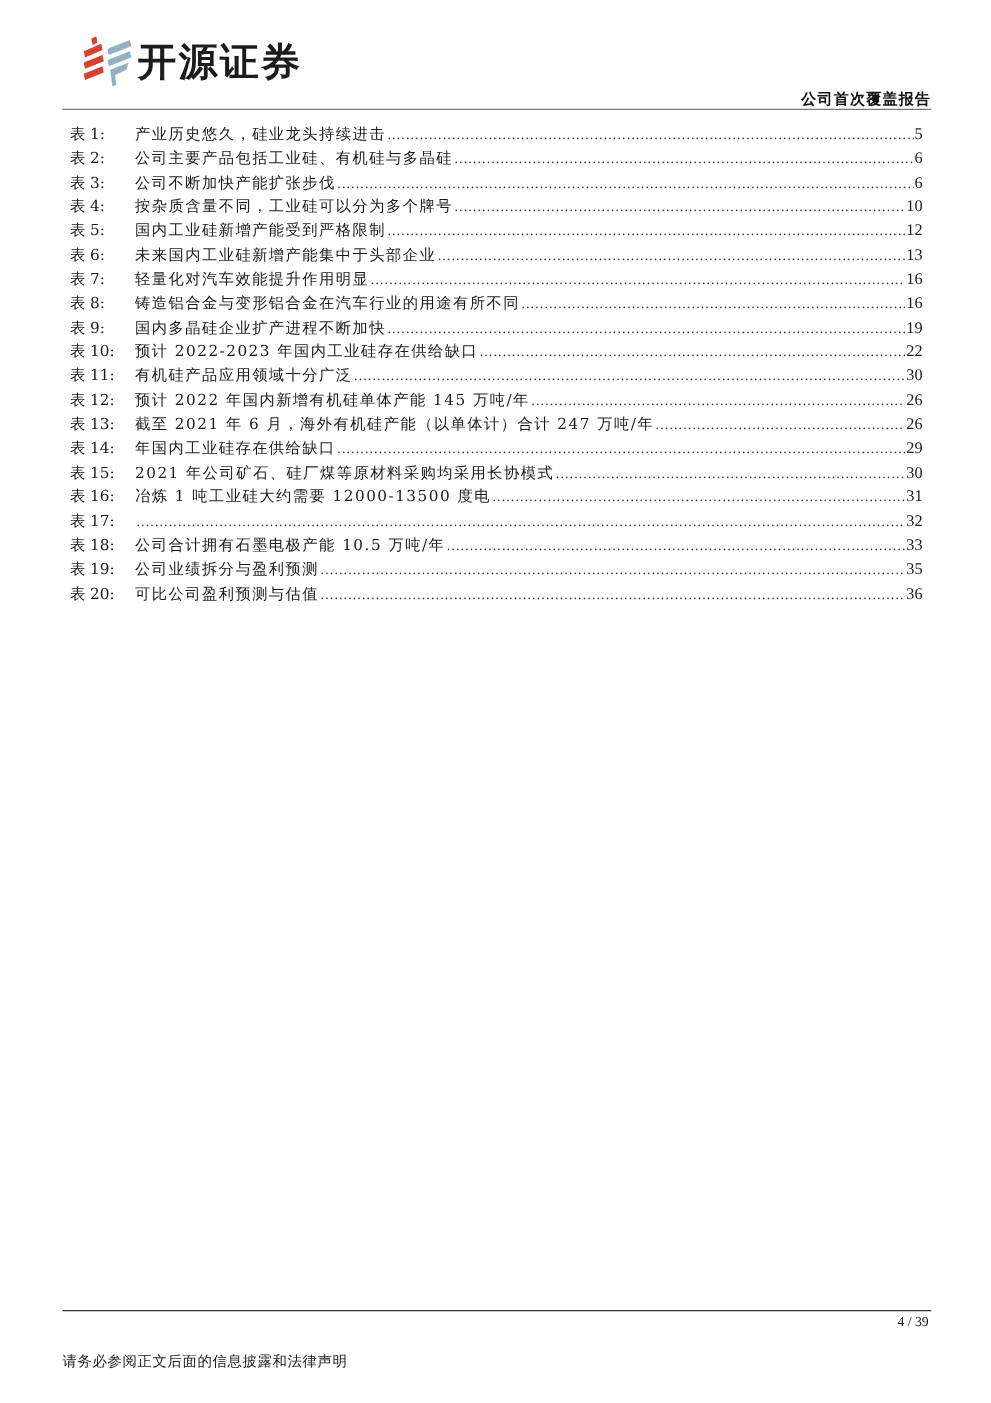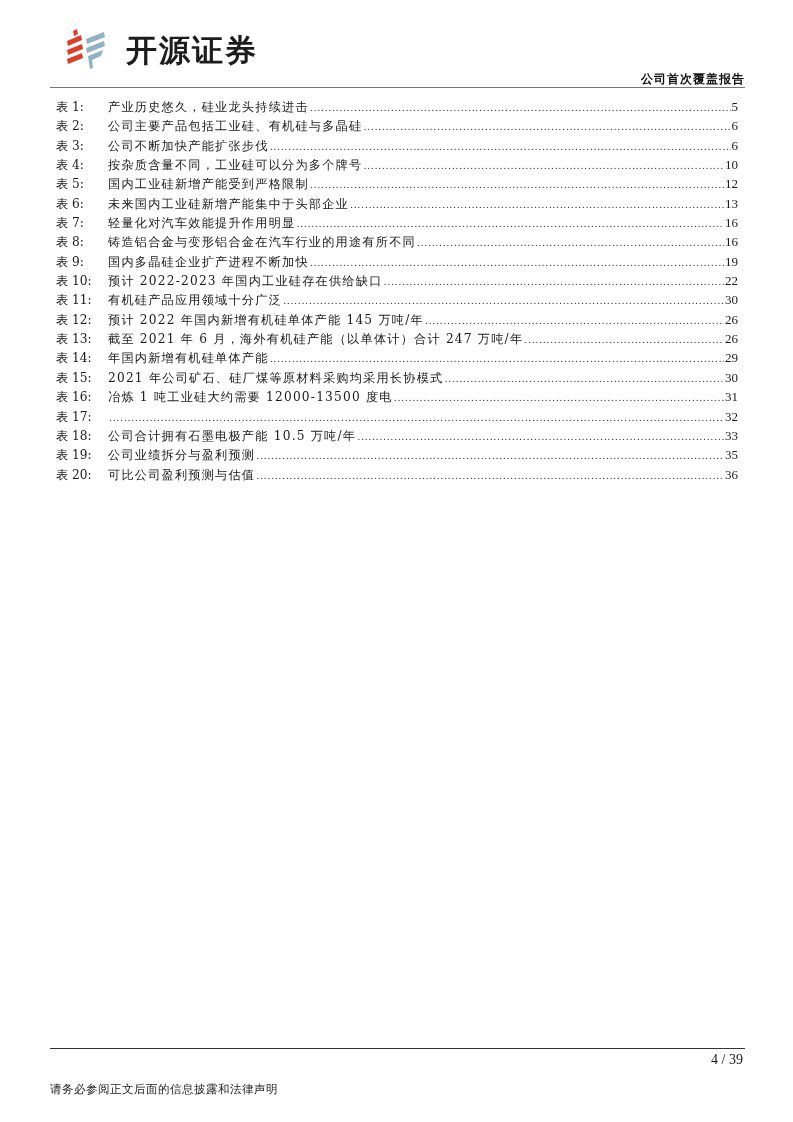--- a/index.html
+++ b/index.html
@@ -1,36 +1,36 @@
 <!DOCTYPE html>
 <html><head>
 <meta charset="utf-8">
 <style>
   html, body { margin: 0; padding: 0; background: #ffffff; }
   body { width: 793px; height: 1122px; position: relative; overflow: hidden;
          font-family: "DejaVu Serif", "Liberation Serif", serif; color: #1a1a1a; }
   .logo { position: absolute; left: 66px; top: 28px; height: 44px; display: flex; align-items: center; }
   .logo svg { display: block; }
   .logo-text { font-family: "DejaVu Sans", "Liberation Sans", sans-serif; font-weight: bold;
-               font-size: 31px; letter-spacing: 2px; color: #1c1c1c; margin-left: 20px; line-height: 44px; }
+               font-size: 31px; letter-spacing: 2px; color: #1c1c1c; margin-left: 4px; line-height: 44px; }
   .report-type { position: absolute; right: 48px; top: 71px; font-size: 12px; font-weight: bold;
                  letter-spacing: 1px; color: #111; text-align: right; }
   .header-line { position: absolute; left: 50px; right: 48px; top: 87px; height: 0;
                  border-top: 1.5px solid #777; }
   .toc { position: absolute; left: 56px; top: 97px; width: 682px; }
   .toc-row { display: flex; align-items: baseline; height: 19.35px; font-size: 12.2px; line-height: 19.35px; justify-content: space-between; }
   .toc-label { width: 52px; flex: 0 0 auto; white-space: nowrap; }
   .toc-title { white-space: nowrap; letter-spacing: 1.2px; }
   .toc-dots { flex: 1 1 auto; overflow: hidden; white-space: nowrap; color: #333; margin: 0 1px;
               font-size: 10px; letter-spacing: 0.5px; }
   .toc-dots::before { content: "......................................................................................................................................................................................................................................................................................................................................"; }
   .toc-page { flex: 0 0 auto; text-align: right; font-family: "Liberation Serif", serif; font-size: 13px; }
   .footer-line { position: absolute; left: 50px; right: 48px; top: 1048px; border-top: 1px solid #333; }
   .footer-left { position: absolute; left: 50px; top: 1052px; font-size: 11.5px; letter-spacing: 0.5px; margin-top: 30px; }
-  .footer-right { position: absolute; right: 50px; top: 1052px; font-size: 14px;
+  .footer-right { position: absolute; right: 50px; top: 1052px; font-size: 11px;
                   font-family: "Liberation Serif", serif; }
 </style>
 </head>
 <body>
 
 <div class="logo">
   <svg width="40" height="42" viewBox="0 0 40 42">
     <g fill="#d9412b">
       <path d="M7 2 L11 0 L12 5 L8 7 Z"></path>
       <path d="M1 12 L15 6 L16 11 L2 17 Z"></path>
@@ -123,21 +123,21 @@
       <span class="toc-page">26</span>
     </div>
   <div class="toc-row">
       <span class="toc-label">表 13:</span>
       <span class="toc-title">截至 2021 年 6 月，海外有机硅产能（以单体计）合计 247 万吨/年</span>
       <span class="toc-dots"></span>
       <span class="toc-page">26</span>
     </div>
   <div class="toc-row">
       <span class="toc-label">表 14:</span>
-      <span class="toc-title">年国内新增有机硅单体产能</span>
+      <span class="toc-title">年国内工业硅存在供给缺口</span>
       <span class="toc-dots"></span>
       <span class="toc-page">29</span>
     </div>
   <div class="toc-row">
       <span class="toc-label">表 15:</span>
       <span class="toc-title">2021 年公司矿石、硅厂煤等原材料采购均采用长协模式</span>
       <span class="toc-dots"></span>
       <span class="toc-page">30</span>
     </div>
   <div class="toc-row">

